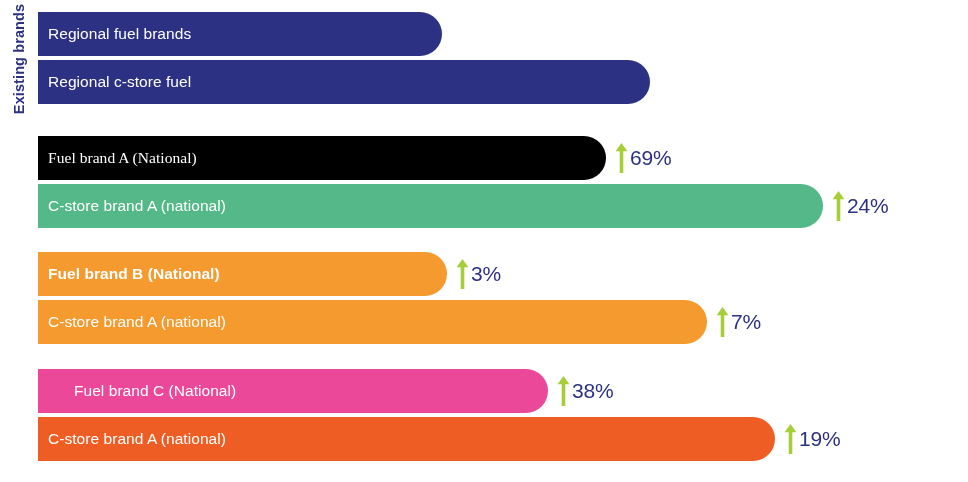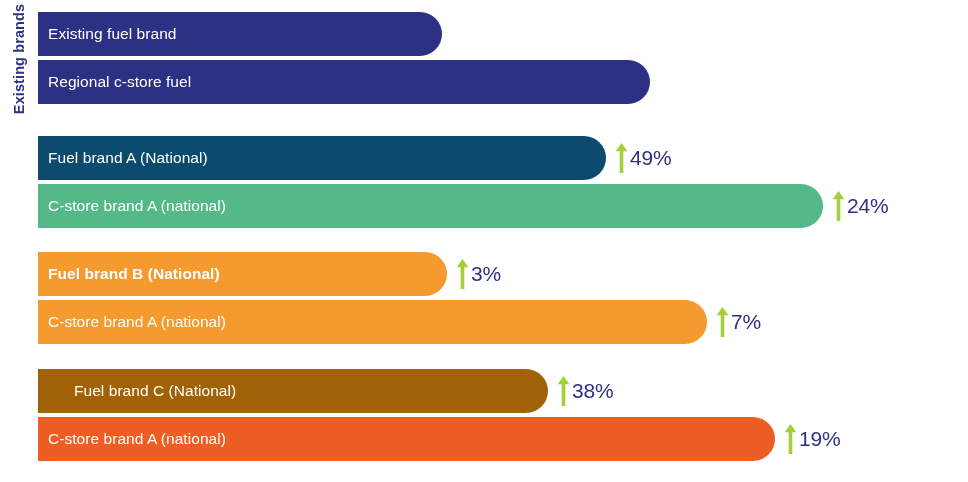--- a/index.html
+++ b/index.html
@@ -109,39 +109,39 @@
 <div id="chart-root">
 
   <div class="axis-label-wrap">
     <div class="axis-label">Existing brands</div>
   </div>
 
   <div class="plot" id="plot">
       <div class="group" style="top: 12px;">
         <div class="bar-row" style="top: 0px;">
           <div class="bar" style="width: 404px; background: rgb(45, 49, 132);">
-            <span class="bar-label">Existing fuel brand</span>
+            <span class="bar-label">Regional fuel brands</span>
           </div>
         </div>
         <div class="bar-row" style="top: 48px;">
           <div class="bar" style="width: 612px; background: rgb(45, 49, 132);">
             <span class="bar-label">Regional c-store fuel</span>
           </div>
         </div>
       </div>
       <div class="group" style="top: 136px;">
         <div class="bar-row" style="top: 0px;">
-          <div class="bar" style="width: 568px; background: #0c4a6e;">
+          <div class="bar" style="width: 568px; background: #000000; font-family: Liberation Serif, serif;">
             <span class="bar-label">Fuel brand A (National)</span>
           </div>
           <div class="delta">
             <svg class="arrow-up-icon" viewBox="0 0 13 30">
               <path d="M6.5 0 L12.4 8.2 L8.3 8.2 L8.3 30 L4.7 30 L4.7 8.2 L0.6 8.2 Z" fill="#A6CE39"></path>
             </svg>
-            <span class="delta-value">49%</span>
+            <span class="delta-value">69%</span>
           </div>
         </div>
         <div class="bar-row" style="top: 48px;">
           <div class="bar" style="width: 785px; background: rgb(85, 184, 137);">
             <span class="bar-label">C-store brand A (national)</span>
           </div>
           <div class="delta">
             <svg class="arrow-up-icon" viewBox="0 0 13 30">
               <path d="M6.5 0 L12.4 8.2 L8.3 8.2 L8.3 30 L4.7 30 L4.7 8.2 L0.6 8.2 Z" fill="#A6CE39"></path>
             </svg>
@@ -168,21 +168,21 @@
           <div class="delta">
             <svg class="arrow-up-icon" viewBox="0 0 13 30">
               <path d="M6.5 0 L12.4 8.2 L8.3 8.2 L8.3 30 L4.7 30 L4.7 8.2 L0.6 8.2 Z" fill="#A6CE39"></path>
             </svg>
             <span class="delta-value">7%</span>
           </div>
         </div>
       </div>
       <div class="group" style="top: 369px;">
         <div class="bar-row" style="top: 0px;">
-          <div class="bar" style="width: 510px; background: #a16207; padding-left: 36px;">
+          <div class="bar" style="width: 510px; background: #ec4899; padding-left: 36px;">
             <span class="bar-label">Fuel brand C (National)</span>
           </div>
           <div class="delta">
             <svg class="arrow-up-icon" viewBox="0 0 13 30">
               <path d="M6.5 0 L12.4 8.2 L8.3 8.2 L8.3 30 L4.7 30 L4.7 8.2 L0.6 8.2 Z" fill="#A6CE39"></path>
             </svg>
             <span class="delta-value">38%</span>
           </div>
         </div>
         <div class="bar-row" style="top: 48px;">

